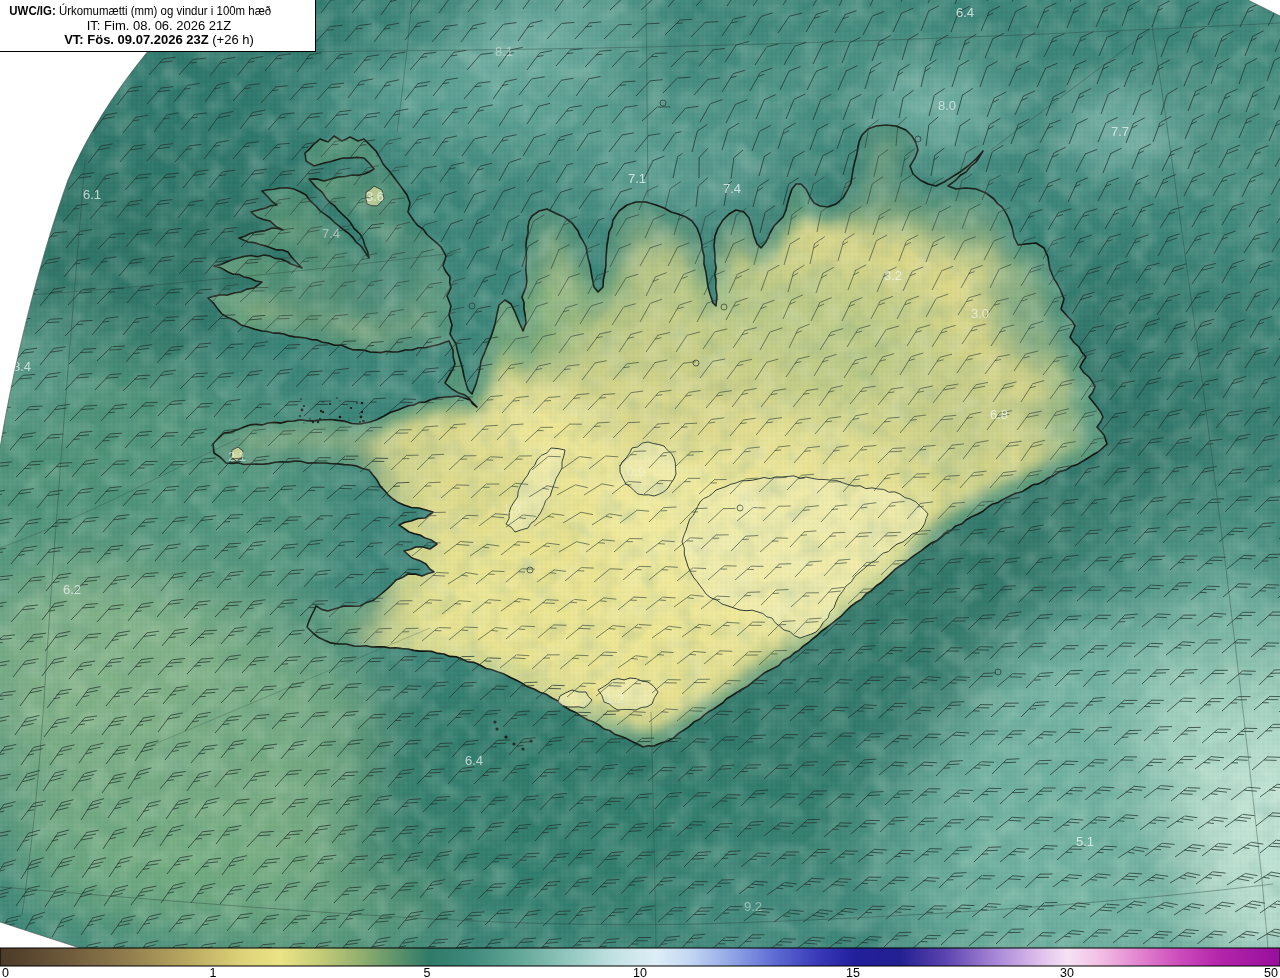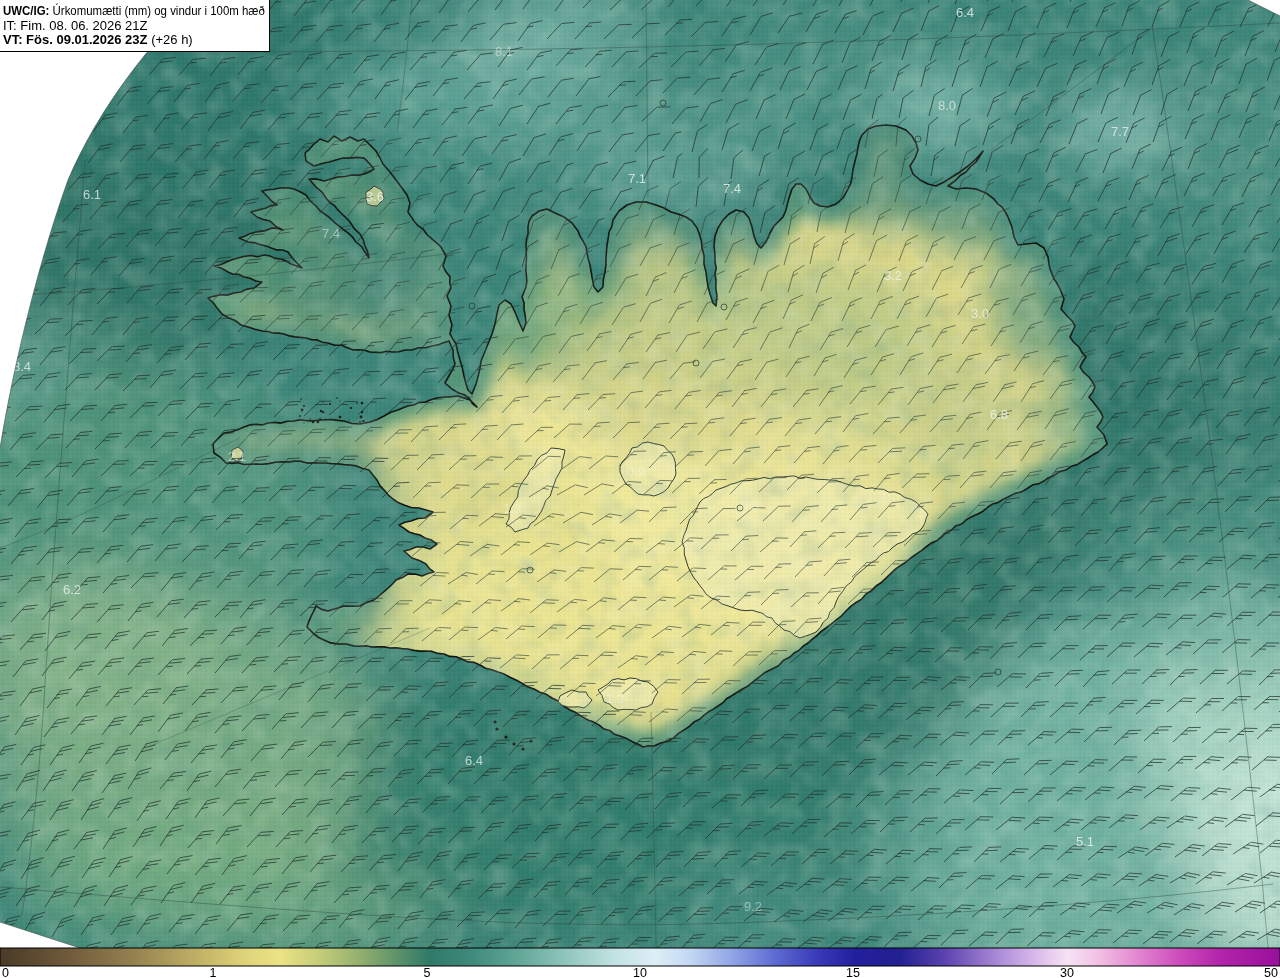--- a/index.html
+++ b/index.html
@@ -1,15 +1,15 @@
 <!DOCTYPE html>
 <html><head><meta charset="utf-8"><style>
 html,body{margin:0;padding:0;width:1280px;height:978px;overflow:hidden;background:#fff;}
 #wrap{position:relative;width:1280px;height:978px;font-family:"Liberation Sans",sans-serif;}
-#titlebox{position:absolute;left:0;top:0;width:270px;height:52px;background:#fff;border-right:1px solid #000;border-bottom:1px solid #000;z-index:10;font-size:13px;line-height:14.6px;padding-left:3px;padding-top:4px;box-sizing:border-box;white-space:nowrap;overflow:hidden;color:#000;}
+#titlebox{position:absolute;left:0;top:0;width:316px;height:52px;background:#fff;border-right:1px solid #000;border-bottom:1px solid #000;z-index:10;font-size:13px;line-height:14.6px;padding-left:3px;padding-top:4px;box-sizing:border-box;white-space:nowrap;overflow:hidden;color:#000;text-align:center;}
 .sq{transform:scaleX(0.88);transform-origin:0 0;}
 </style></head>
 <body>
 <div id="wrap">
 <svg width="1280" height="978" viewBox="0 0 1280 978">
 <defs>
 <filter id="b28" x="-40%" y="-40%" width="180%" height="180%">
           <feGaussianBlur stdDeviation="28"></feGaussianBlur>
         </filter>
 <filter id="b16" x="-40%" y="-40%" width="180%" height="180%">
@@ -279,14 +279,14 @@
 <text x="427" y="977" text-anchor="middle">5</text>
 <text x="640" y="977" text-anchor="middle">10</text>
 <text x="853" y="977" text-anchor="middle">15</text>
 <text x="1067" y="977" text-anchor="middle">30</text>
 <text x="1278" y="977" text-anchor="end">50</text>
 </g>
 </svg>
 <div id="titlebox">
       <div class="sq"><b>UWC/IG:</b> Úrkomumætti (mm) og vindur i 100m hæð</div>
       <div>IT: Fim. 08. 06. 2026 21Z</div>
-      <div><b>VT: Fös. 09.01.2026 23Z</b> (+26 h)</div>
+      <div><b>VT: Fös. 09.07.2026 23Z</b> (+26 h)</div>
     </div>
 </div>
 </body></html>

